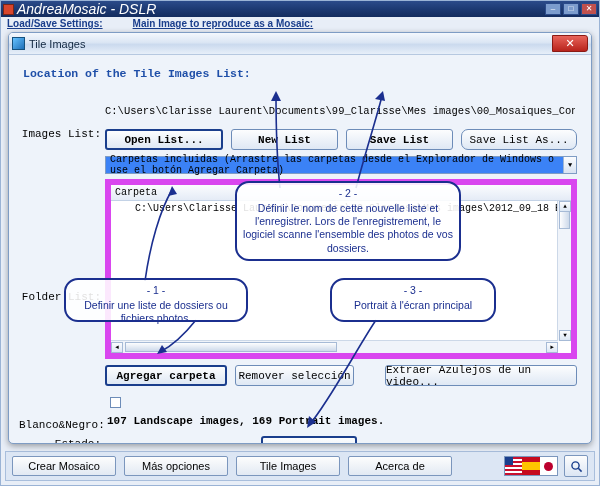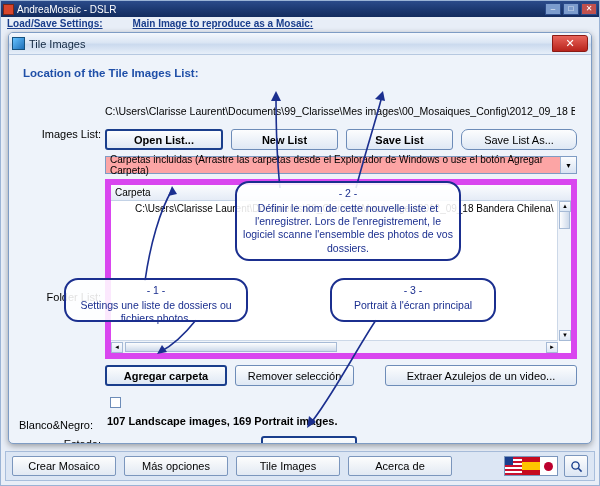--- a/index.html
+++ b/index.html
@@ -36,22 +36,23 @@
   }
   .app-title-icon {
     width: 11px; height: 11px;
     background: #d8452c;
     border: 1px solid #7a2516;
     margin-right: 3px;
     box-sizing: border-box;
   }
   .app-title-text {
     color: #fff;
-    font-size: 10px;
+    font-size: 14px;
     flex: 1;
+    font-style: italic;
   }
   .win-btns { display: flex; gap: 2px; }
   .win-btn {
     width: 16px; height: 12px;
     background: #7c9ccd;
     border: 1px solid #2b4b8a;
     color: #fff;
     font-size: 8px;
     line-height: 10px;
     text-align: center;
@@ -181,20 +182,21 @@
     color: #fff;
     font-size: 11px;
     text-align: center;
     line-height: 15px;
     box-sizing: border-box;
   }
 
   .dlg-body {
     position: relative;
     height: 389px;
+    font-family: Liberation Mono, monospace;
   }
   .section-title {
     position: absolute;
     left: 14px; top: 12px;
     font-size: 11.5px;
     font-weight: bold;
     color: #1f4fa8;
   }
   .row-label {
     position: absolute;
@@ -224,21 +226,21 @@
     align-items: center;
     justify-content: center;
     box-sizing: border-box;
   }
   .btn.plain { font-weight: normal; }
   .btn.focus { border: 2px solid #1a3e8c; }
 
   .combo {
     position: absolute;
     height: 18px;
-    background: #fca5a5;
+    background: #3b82f6;
     border: 1px solid #7e9cc4;
     font-size: 10px;
     display: flex;
     align-items: center;
     padding-left: 4px;
     box-sizing: border-box;
   }
   .combo .arrow {
     margin-left: auto;
     width: 16px; height: 16px;
@@ -453,21 +455,21 @@
 
   <path d="M356,188 C366,150 376,120 382,96" fill="none" stroke="#1b2f8f" stroke-width="1.6"></path>
   <polygon points="383,91 375,99 385,101" fill="#1b2f8f"></polygon>
 
   <path d="M376,320 C356,350 330,400 310,424" fill="none" stroke="#1b2f8f" stroke-width="1.6"></path>
   <polygon points="307,428 316,422 309,416" fill="#1b2f8f"></polygon>
 </svg>
 
 <div class="callout" style="left:64px; top:278px; width:184px; height:44px;">
   <span class="num">- 1 -</span>
-  <span>Settings une liste de dossiers ou fichiers photos.</span>
+  <span>Definir une liste de dossiers ou fichiers photos.</span>
 </div>
 
 <div class="callout" style="left:235px; top:181px; width:226px; height:80px;">
   <span class="num">- 2 -</span>
   <span>Définir le nom de cette nouvelle liste et l'enregistrer. Lors de l'enregistrement, le logiciel scanne l'ensemble des photos de vos dossiers.</span>
 </div>
 
 <div class="callout" style="left:330px; top:278px; width:166px; height:44px;">
   <span class="num">- 3 -</span>
   <span>Portrait à l'écran principal</span>

